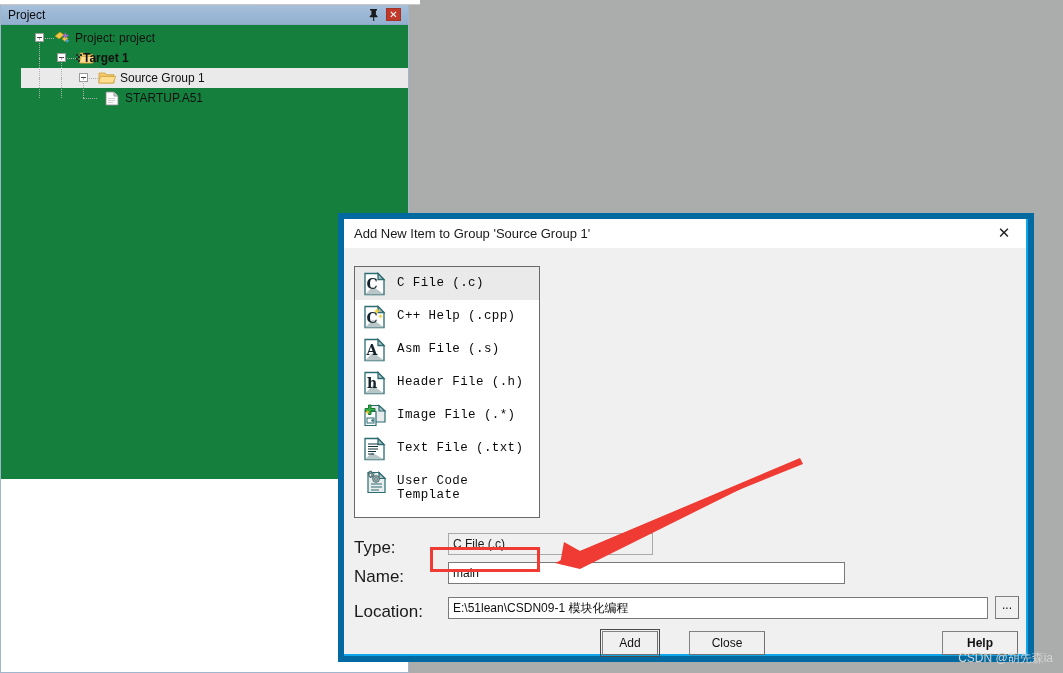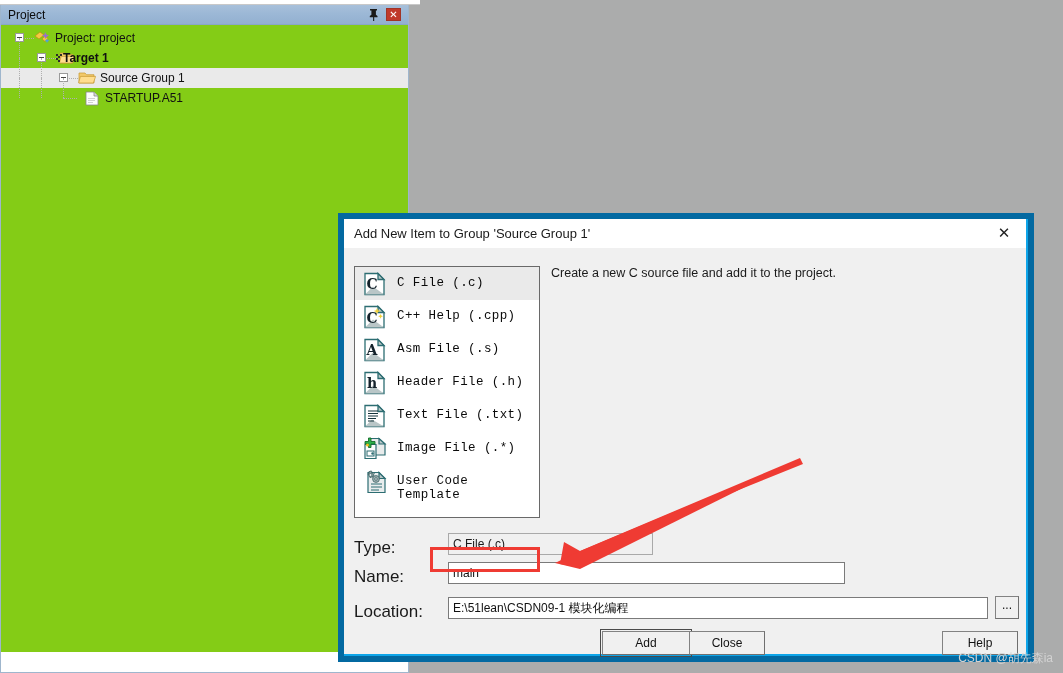--- a/index.html
+++ b/index.html
@@ -31,21 +31,21 @@
      background:linear-gradient(to bottom,#a8c0da 0%,#9cb8d6 45%,#93b0d0 100%);
      border-bottom:1px solid #8aa7c6;}
   #project-title{position:absolute;left:7px;top:3px;font-size:12px;color:#0b0b0b;}
   #pin-icon{position:absolute;right:28px;top:3px;width:13px;height:13px;}
   #panel-close{position:absolute;right:7px;top:3px;width:15px;height:13px;
      background:#c0392b;border:1px solid #a13427;box-sizing:border-box;}
   #panel-close .xg{position:absolute;left:0;top:-1px;width:13px;height:13px;color:#fff;
      font-size:10px;line-height:13px;text-align:center;font-weight:bold;}
 
   
-  #tree{position:absolute;left:0;top:20px;width:407px;height:627px;background:#84cc16;padding-top:3px;box-sizing:border-box;}
+  #tree{position:absolute;left:0;top:20px;width:407px;height:454px;background:#15803d;padding-top:3px;box-sizing:border-box;padding-left:20px;}
   .trow{position:relative;height:20px;line-height:20px;font-size:12px;white-space:nowrap;}
   .trow.sel{background:#eaeaea;}
   .trow .lbl{position:absolute;font-size:12px;color:#111;}
   .exp{position:absolute;width:9px;height:9px;border:1px solid #9a9a9a;background:#fff;box-sizing:border-box;top:5px;}
   .exp:before{content:"";position:absolute;left:1px;top:3px;width:5px;height:1px;background:#444;}
   .dotline{position:absolute;border-left:1px dotted #b0b0b0;}
   .dotline.h{border-left:none;border-top:1px dotted #b0b0b0;}
 
   .ficon{position:absolute;top:3px;width:15px;height:13px;}
 
@@ -237,41 +237,41 @@
           <path d="M2 1.5h13l6 6v15H2z" fill="#fff" stroke="#2c6d72" stroke-width="1.3"></path>
           <path d="M15 1.5v6h6z" fill="#b9c6c7" stroke="#2c6d72" stroke-width="1.3"></path>
           <path d="M2 22.5l8-8 11 8z" fill="#b9c6c7"></path>
           <text x="9" y="17" font-size="14" font-family="DejaVu Serif,serif" font-weight="bold" text-anchor="middle" fill="#14222b">h</text>
         </svg>
         <div class="tlabel">Header File (.h)</div>
       </div>
 
       <div class="titem">
         <svg class="bigicon" viewBox="0 0 24 24">
-          <path d="M2 1.5h13l6 6v15H2z" fill="#fff" stroke="#2c6d72" stroke-width="1.3"></path>
-          <path d="M15 1.5v6h6z" fill="#b9c6c7" stroke="#2c6d72" stroke-width="1.3"></path>
-          <path d="M2 22.5l7-7 12 7z" fill="#b9c6c7"></path>
-          <g stroke="#16343c" stroke-width="1.1">
-              <path d="M5 7h10M5 9.5h10M5 12h10M5 14.5h8M5 17h6"></path>
-            </g>
-        </svg>
-        <div class="tlabel">Text File (.txt)</div>
-      </div>
-
-      <div class="titem">
-        <svg class="bigicon" viewBox="0 0 24 24">
           <path d="M7 1.5h9l6 5.5v11H7z" fill="#e8ebeb" stroke="#2c6d72" stroke-width="1.2"></path>
           <path d="M16 1.5V7h6z" fill="#b9c6c7" stroke="#2c6d72" stroke-width="1.2"></path>
           <path d="M2 7.5h11v14H2z" fill="#fdfdfd" stroke="#2c6d72" stroke-width="1.2"></path>
           <rect x="4" y="14" width="7" height="5" fill="#fff" stroke="#2c6d72" stroke-width="1"></rect>
           <circle cx="9.5" cy="16.5" r="1.2" fill="#2c6d72"></circle>
           <path d="M2 4.5h3.5V1h2.5v3.5H12V7H8v3.5H5.5V7H2z" fill="#2db34a" stroke="#176b2a" stroke-width=".9"></path>
           <circle cx="4.5" cy="8" r="1.5" fill="#f2c21c"></circle>
         </svg>
         <div class="tlabel">Image File (.*)</div>
+      </div>
+
+      <div class="titem">
+        <svg class="bigicon" viewBox="0 0 24 24">
+          <path d="M2 1.5h13l6 6v15H2z" fill="#fff" stroke="#2c6d72" stroke-width="1.3"></path>
+          <path d="M15 1.5v6h6z" fill="#b9c6c7" stroke="#2c6d72" stroke-width="1.3"></path>
+          <path d="M2 22.5l7-7 12 7z" fill="#b9c6c7"></path>
+          <g stroke="#16343c" stroke-width="1.1">
+              <path d="M5 7h10M5 9.5h10M5 12h10M5 14.5h8M5 17h6"></path>
+            </g>
+        </svg>
+        <div class="tlabel">Text File (.txt)</div>
       </div>
 
       <div class="titem">
         <svg class="bigicon" viewBox="0 0 24 24">
           <path d="M5 2.5h11l6 6v14H5z" fill="#e9eded" stroke="#2c6d72" stroke-width="1.2"></path>
           <path d="M16 2.5v6h6z" fill="#b9c6c7" stroke="#2c6d72" stroke-width="1.2"></path>
           <g stroke="#2c6d72" stroke-width="1">
               <path d="M8 14h11M8 17h11M8 20h8"></path>
             </g>
           <g fill="#9fb2b3" stroke="#3d6264" stroke-width=".9">
@@ -281,41 +281,40 @@
           <g fill="#9fb2b3" stroke="#3d6264" stroke-width=".8">
             <circle cx="13" cy="9" r="3.4"></circle>
           </g>
           <circle cx="13" cy="9" r="1.3" fill="#e9eded" stroke="#3d6264" stroke-width=".8"></circle>
         </svg>
         <div class="tlabel">User Code Template</div>
       </div>
 
     </div>
 
-    <div id="desc">Create a new C source file and add it to the project.</div>
 
     <div class="frow" style="top:285px;">
       <div class="flabel">Type:</div>
       <div class="finput ro" style="left:104px;top:0;width:205px;">C File (.c)</div>
     </div>
 
     <div class="frow" style="top:314px;">
       <div class="flabel">Name:</div>
       <input class="finput" style="left: 104px; top: 0px; width: 397px; font-family: &quot;Liberation Sans&quot;, sans-serif;" value="main">
     </div>
 
     <div class="frow" style="top:349px;">
       <div class="flabel">Location:</div>
       <input class="finput" style="left: 104px; top: 0px; width: 540px; font-family: &quot;Liberation Sans&quot;, sans-serif;" value="E:\51lean\CSDN09-1 模块化编程">
       <div class="btn" style="left:651px;top:-1px;width:24px;height:23px;line-height:16px;">...</div>
     </div>
 
-    <div class="btn def" style="left:258px;top:383px;width:88px;">Add</div>
+    <div class="btn def" style="left:258px;top:383px;width:56px;">Add</div>
     <div class="btn" style="left:345px;top:383px;width:76px;">Close</div>
-    <div class="btn" style="left:598px;top:383px;width:76px;">Help</div>
+    <div class="btn" style="left:598px;top:383px;width:76px;font-weight:bold;">Help</div>
 
   </div>
 </div>
 
 <div id="red-box"></div>
 
 <svg id="arrow-svg" viewBox="0 0 310 130">
   <path d="M280 8 L 60 101 L 44 92 L 40 114 L 62 118 L 55 106 L 283 14 Z" fill="#ef3b33"></path>
   <path d="M281 9 L 58 102 L 35 113 L 60 119 Z" fill="#ef3b33"></path>
 </svg>

